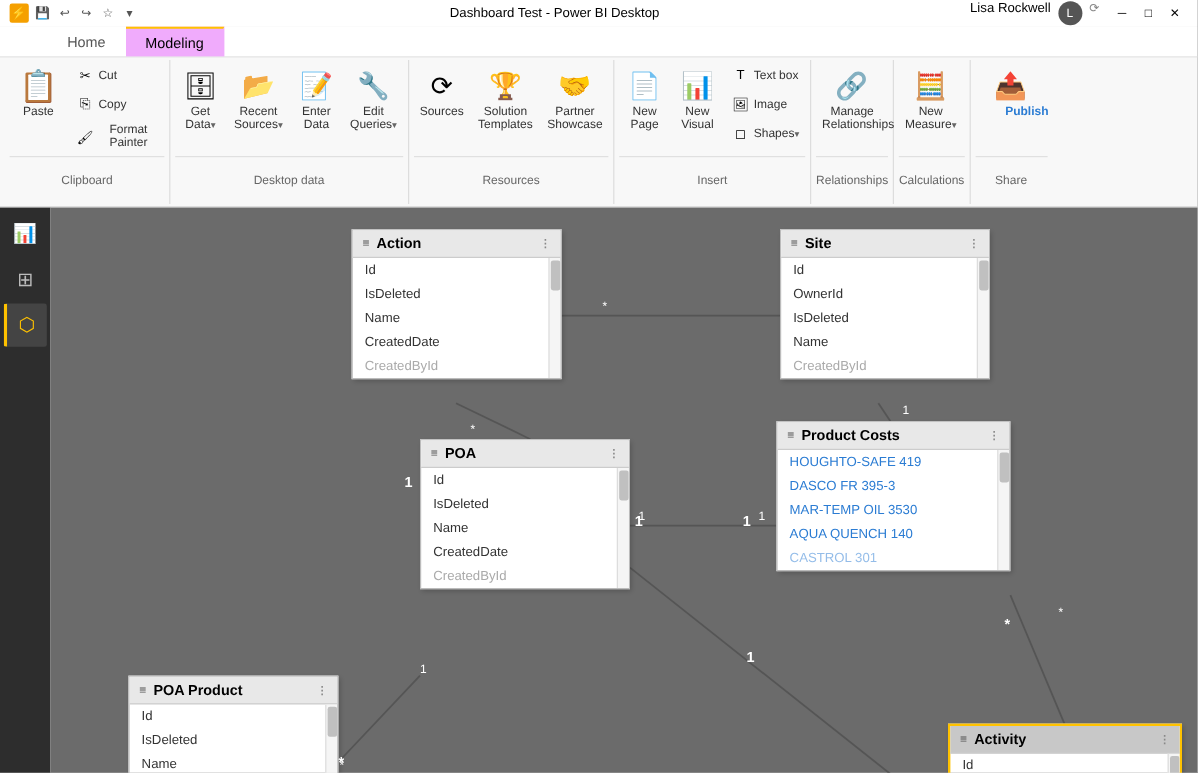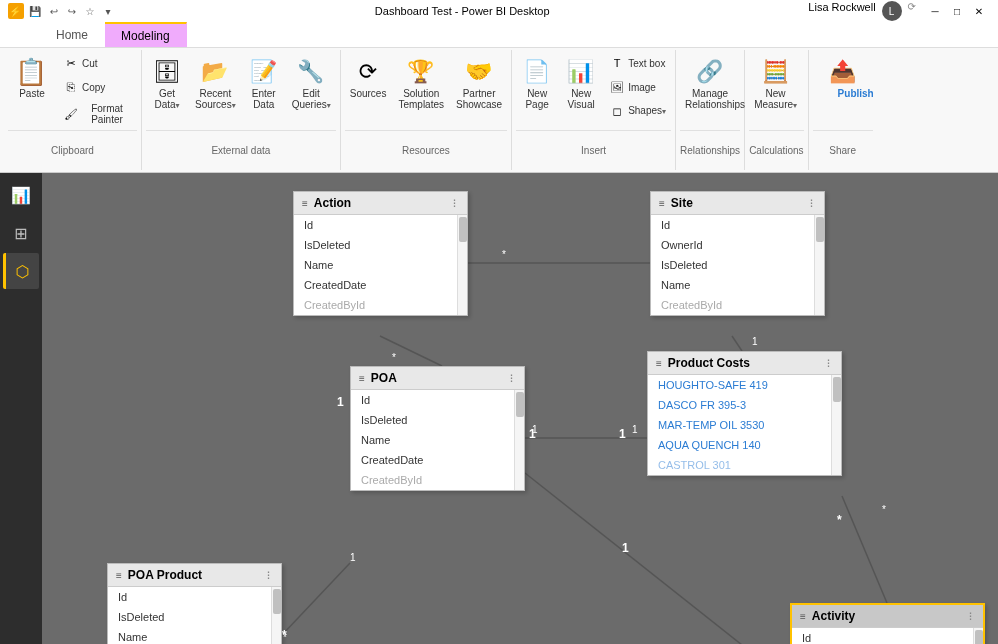--- a/index.html
+++ b/index.html
@@ -121,21 +121,21 @@
       </div>
       <div class="ribbon-btn">
         <div class="ribbon-btn-icon" style="font-size:22px;">📝</div>
         <div class="ribbon-btn-label">Enter<br>Data</div>
       </div>
       <div class="ribbon-btn">
         <div class="ribbon-btn-icon" style="font-size:22px;">🔧</div>
         <div class="ribbon-btn-label">Edit<br>Queries<span class="dropdown-arrow">▾</span></div>
       </div>
     </div>
-    <div class="ribbon-group-label">External data</div>
+    <div class="ribbon-group-label">Desktop data</div>
   </div>
 
   <div class="ribbon-group">
     <div class="ribbon-group-items">
       <div class="ribbon-btn">
         <div class="ribbon-btn-icon" style="font-size:22px;">⟳</div>
         <div class="ribbon-btn-label">Sources</div>
       </div>
       <div class="ribbon-btn">
         <div class="ribbon-btn-icon" style="font-size:22px;">🏆</div>

